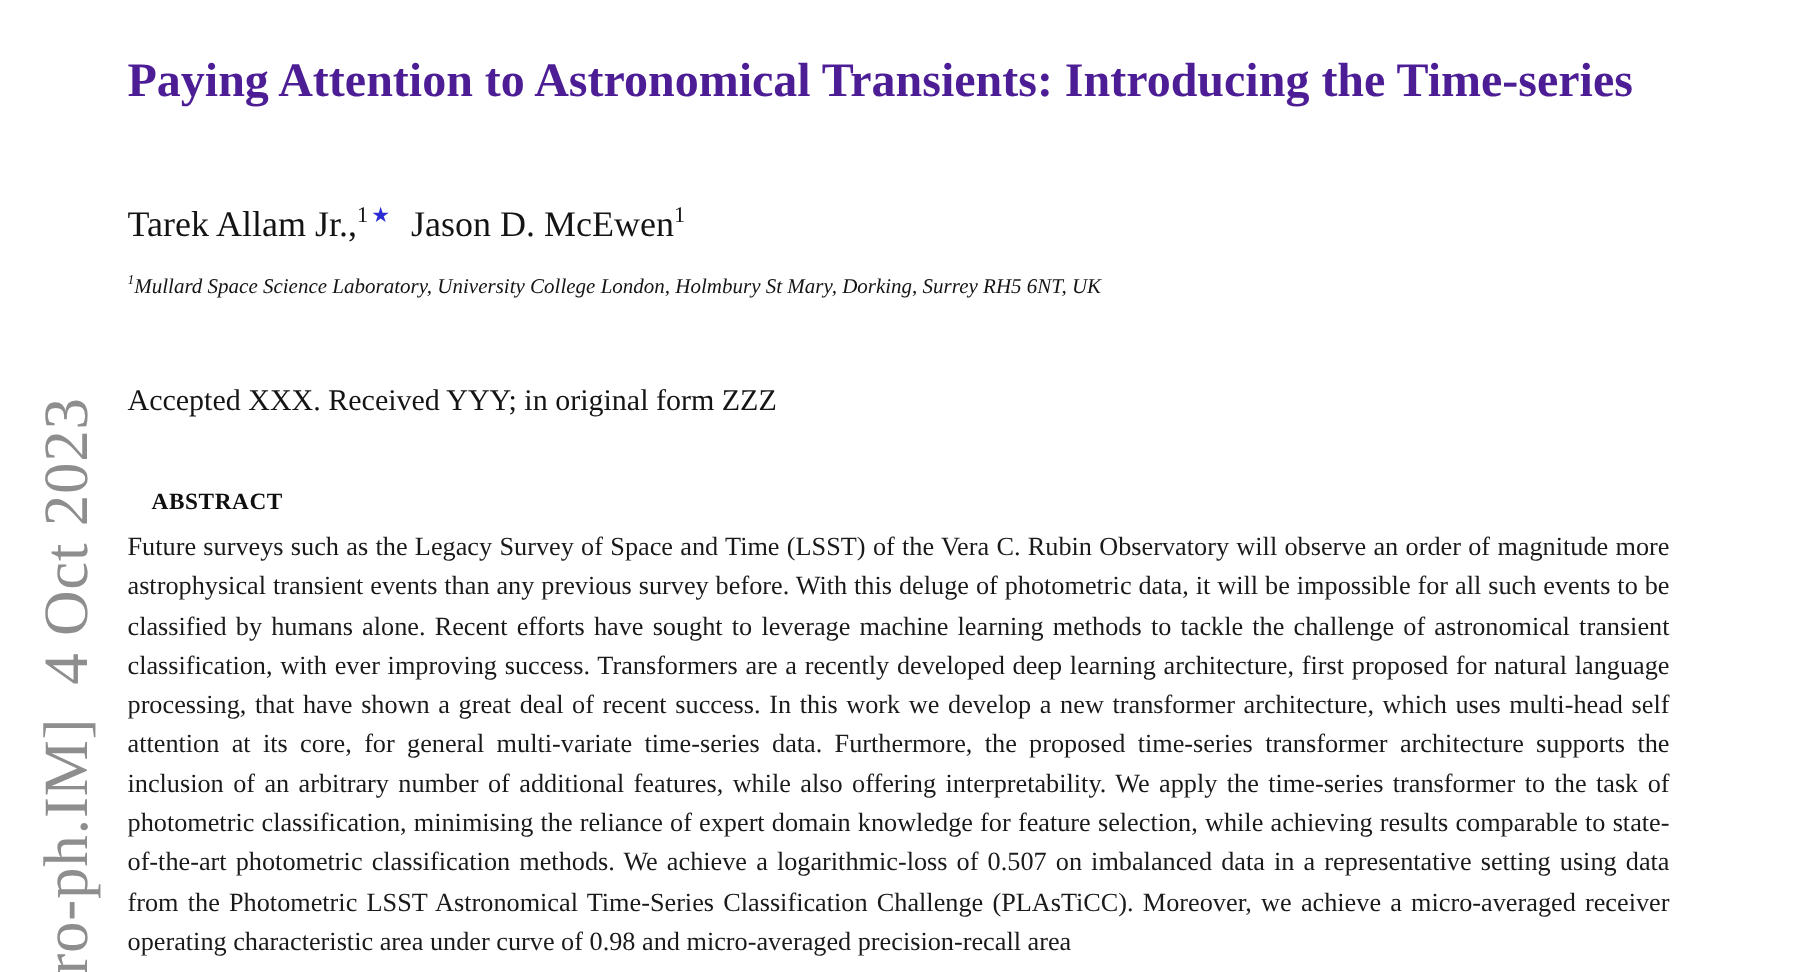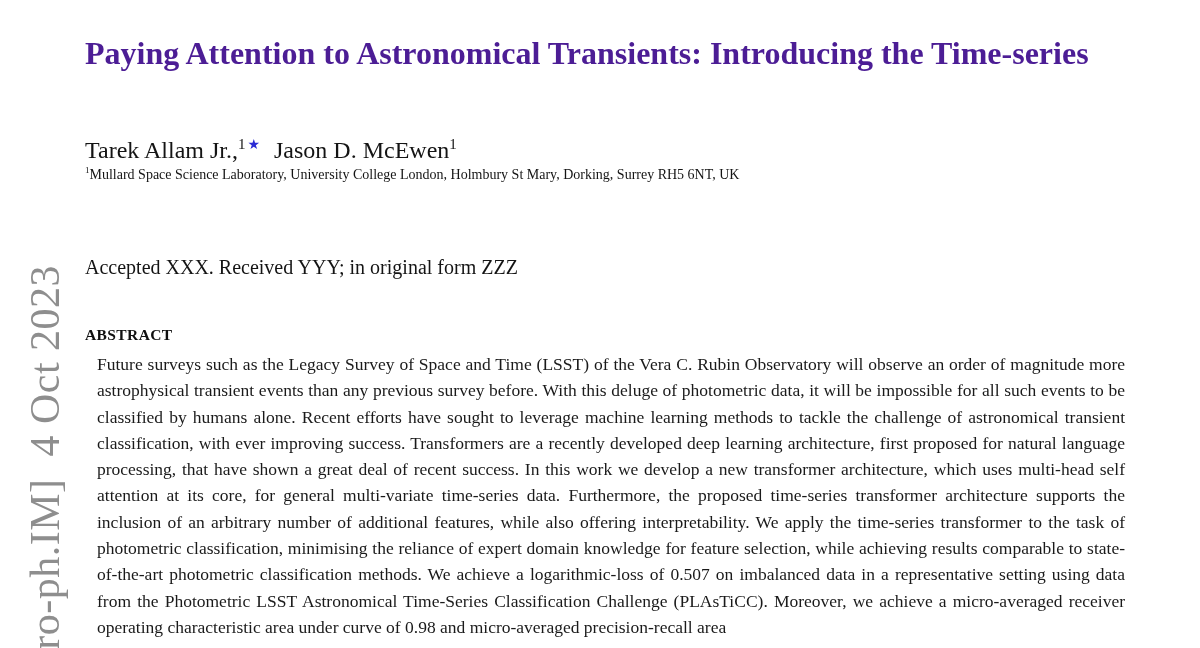--- a/index.html
+++ b/index.html
@@ -72,23 +72,24 @@
   .star-marker {
     color: #2b2bd4;
     font-size: 14px;
     vertical-align: super;
     line-height: 0;
     margin-left: 2px;
   }
 
   .affiliation-line {
     position: absolute;
-    top: 166px;
+    top: 183px;
     left: 0;
     font-size: 14px;
+    font-style: italic;
     line-height: 17px;
     color: #141414;
   }
   .affiliation-line sup {
     font-size: 9px;
     vertical-align: super;
     line-height: 0;
   }
 
   .history-line {
@@ -96,31 +97,31 @@
     top: 258px;
     left: 0;
     font-size: 20px;
     line-height: 18px;
     color: #141414;
   }
 
   .abstract-heading {
     position: absolute;
     top: 326px;
-    left: 0;
+    left: 16px;
     font-size: 15.5px;
     font-weight: bold;
     letter-spacing: 0.4px;
     color: #101010;
   }
 
   .abstract-body {
     position: absolute;
     top: 351px;
-    left: 12px;
+    left: 0;
     width: 1028px;
     font-size: 17.5px;
     line-height: 26.3px;
     text-align: justify;
     color: #1a1a1a;
   }
 </style>
 </head>
 <body>
 

